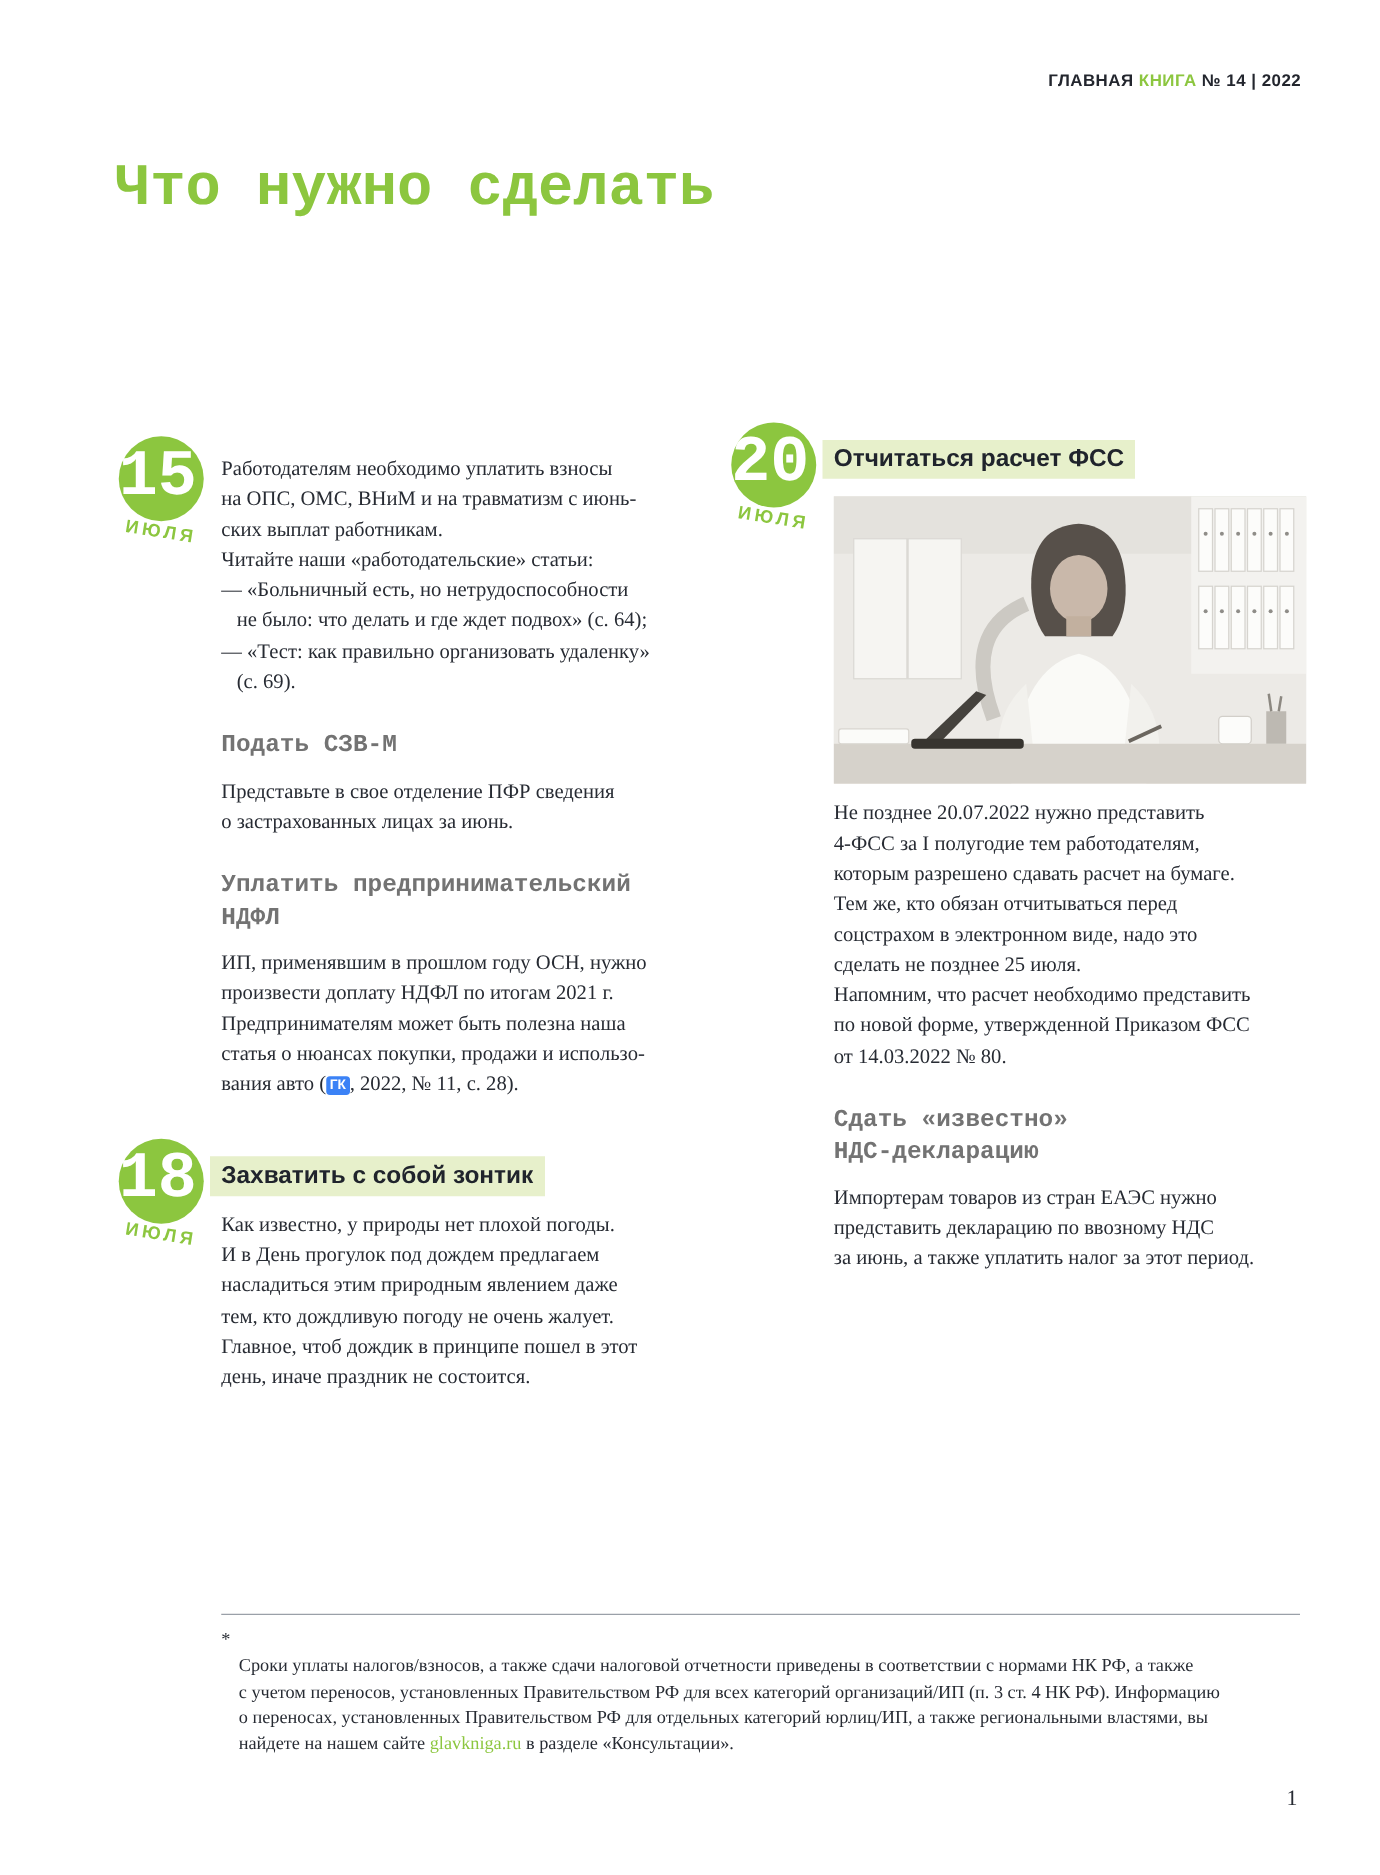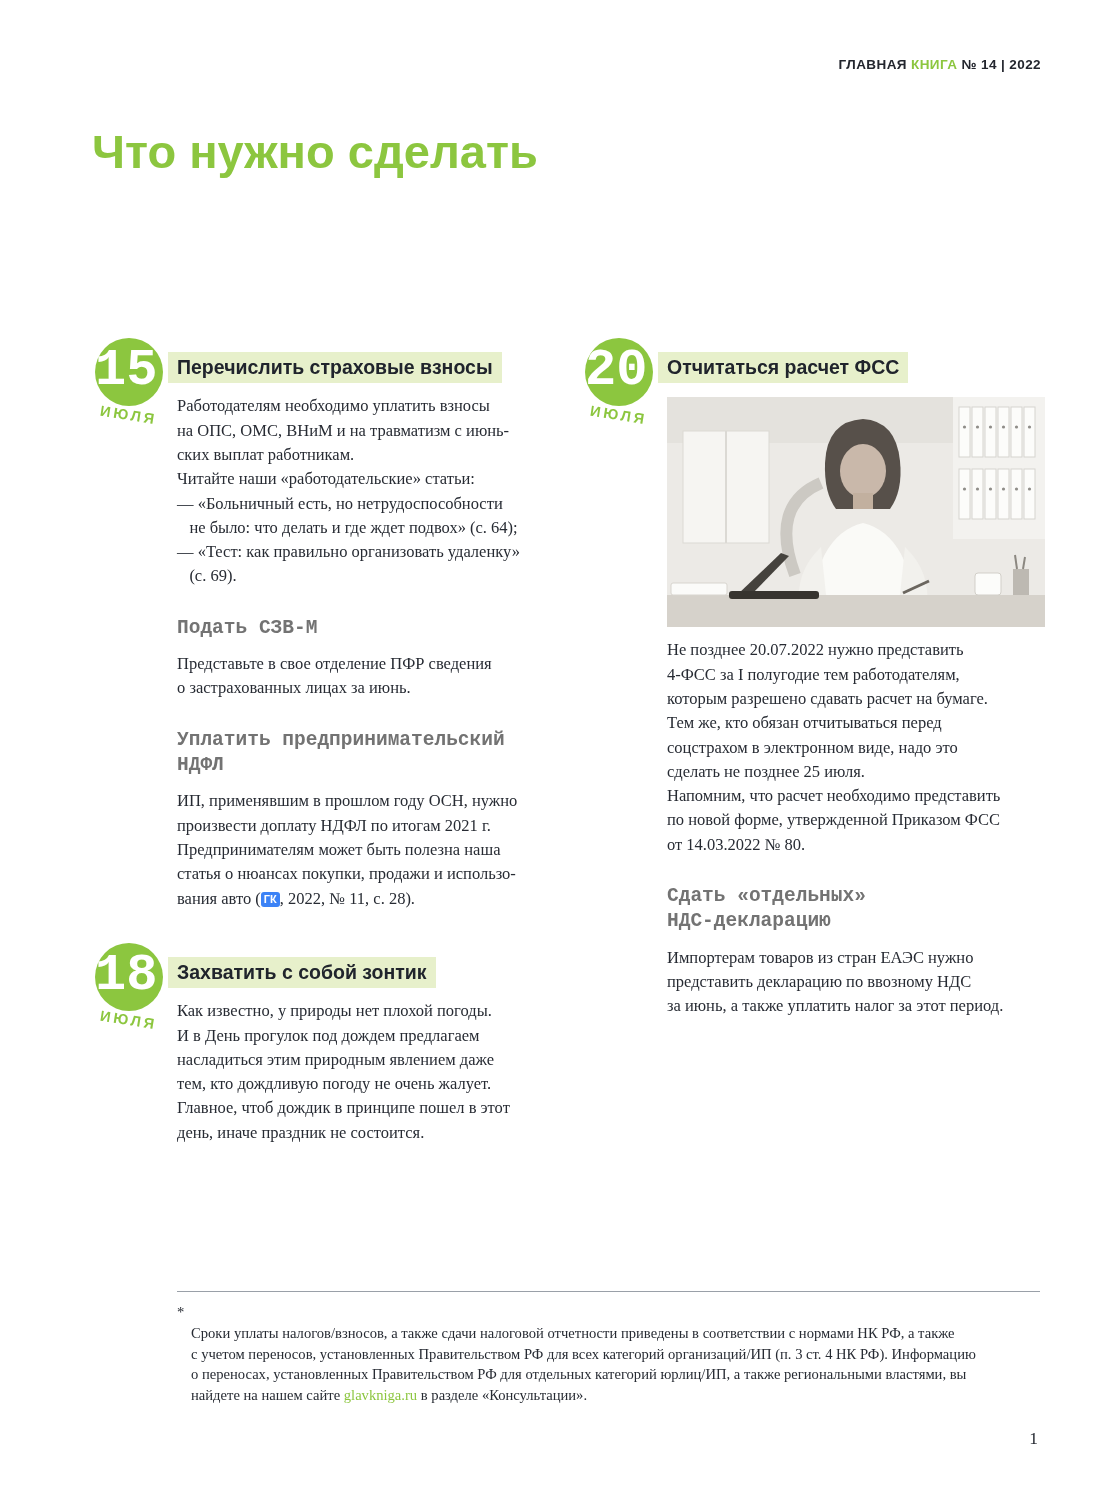--- a/index.html
+++ b/index.html
@@ -10,21 +10,21 @@
     overflow:hidden;
   }
   .masthead {
     position:absolute; top:57px; right:63px;
     font-family:"Liberation Sans", sans-serif; font-weight:700;
     font-size:13.5px; letter-spacing:.4px; color:#23262e; white-space:nowrap;
   }
   .masthead .accent { color:#8CC63F; }
   .page-title {
     position:absolute; left:92px; top:126px;
-    font-family:Liberation Sans, sans-serif; font-weight:700;
+    font-family:Liberation Mono, monospace; font-weight:700;
     font-size:47px; color:#8CC63F; line-height:1.1;
   }
   .col { position:absolute; top:352px; }
   .col-left  { left:177px; width:404px; }
   .col-right { left:667px; width:392px; }
   .entry { position:relative; }
   .entry-18 { margin-top:46px; }
   .badge { position:absolute; left:-85px; top:-14px; width:74px; text-align:center; }
   .badge-circle {
     width:68px; height:68px; margin:0 auto; border-radius:50%;
@@ -73,21 +73,20 @@
 
   <h1 class="page-title">Что нужно сделать</h1>
 
   <div class="col col-left">
 
     <section class="entry">
       <div class="badge">
         <div class="badge-circle">15</div>
         <div><span class="badge-month">ИЮЛЯ</span></div>
       </div>
-      <h2 class="sec"><span class="hl">Перечислить страховые взносы</span></h2>
       <p class="body">Работодателям необходимо уплатить взносы
 на ОПС, ОМС, ВНиМ и на травматизм с июнь-
 ских выплат работникам.
 Читайте наши «работодательские» статьи:
 — «Больничный есть, но нетрудоспособности
 &nbsp;&nbsp;&nbsp;не было: что делать и где ждет подвох» (с. 64);
 — «Тест: как правильно организовать удаленку»
 &nbsp;&nbsp;&nbsp;(с. 69).</p>
 
       <h3 class="sub">Подать СЗВ-М</h3>
@@ -195,21 +194,21 @@
       <p class="body">Не позднее 20.07.2022 нужно представить
 4-ФСС за I полугодие тем работодателям,
 которым разрешено сдавать расчет на бумаге.
 Тем же, кто обязан отчитываться перед
 соцстрахом в электронном виде, надо это
 сделать не позднее 25 июля.
 Напомним, что расчет необходимо представить
 по новой форме, утвержденной Приказом ФСС
 от 14.03.2022 № 80.</p>
 
-      <h3 class="sub">Сдать «отдельных»
+      <h3 class="sub">Сдать «известно»
 НДС-декларацию</h3>
       <p class="body">Импортерам товаров из стран ЕАЭС нужно
 представить декларацию по ввозному НДС
 за июнь, а также уплатить налог за этот период.</p>
     </section>
 
   </div>
 
   <div class="footnote-rule"></div>
   <div class="footnote">

